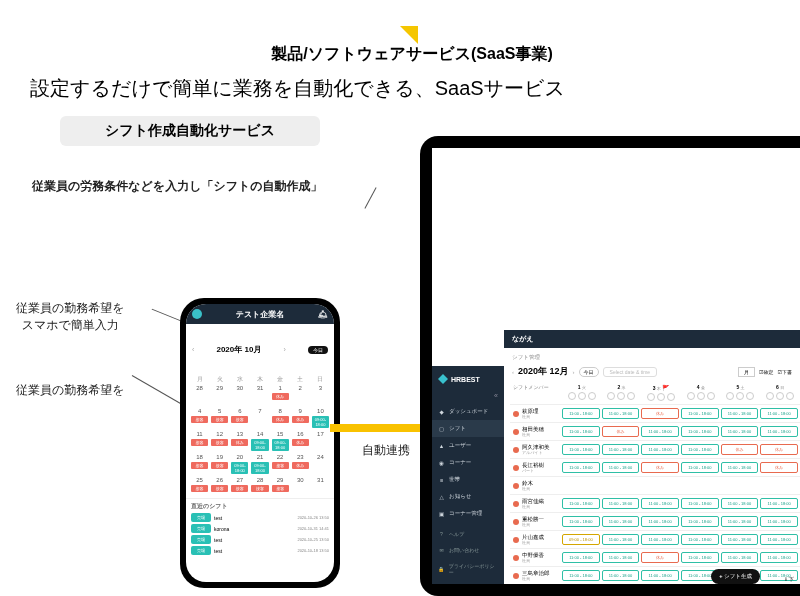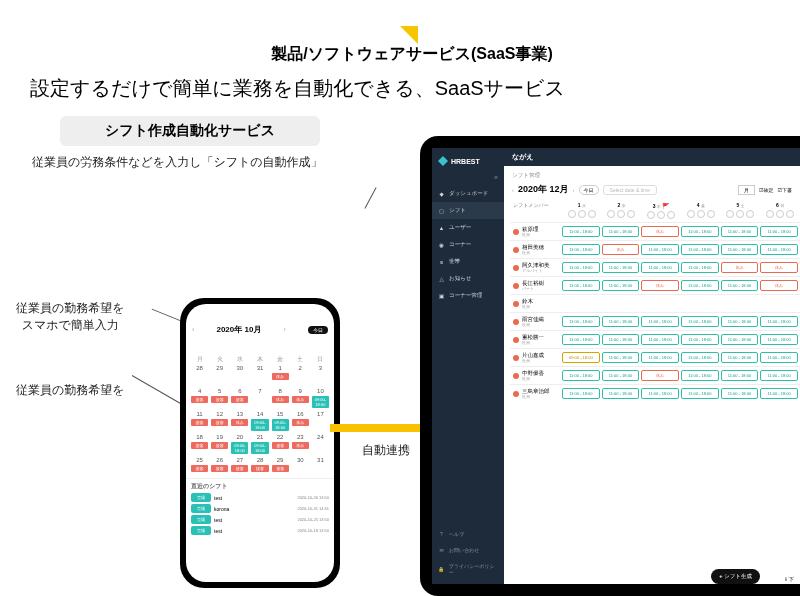--- a/index.html
+++ b/index.html
@@ -41,21 +41,21 @@
 .p-row .tag{ background:#29c0b5; color:#fff; font-size:4px; padding:2px 4px; border-radius:2px; margin-right:3px; width:20px; text-align:center;}
 .p-row .nm{ font-size:5px; flex:1;}
 .p-row .ts{ font-size:4px; color:#888;}
 
 
 .arrow { position:absolute; left:330px; top:424px; width:130px; height:8px; background:#f9c200;}
 .arrow:after { content:''; position:absolute; right:-12px; top:-6px; border-left:14px solid #f9c200; border-top:10px solid transparent; border-bottom:10px solid transparent;}
 
 
 .tab { position:absolute; right:0; top:136px; width:380px; height:460px; background:#000; border-radius:18px 0 0 18px; padding:12px 0 12px 12px; overflow:hidden;}
-.tab-scr { width:100%; height:100%; background:#fff; display:flex; font-size:6px; }
+.tab-scr { width:100%; height:100%; background:#fff; display:flex; font-size:6px;align-items:flex-end; }
 .side { width:72px; background:#1d2b3a; color:#cfd6dd; display:flex; flex-direction:column; }
 .side .brand{ display:flex; align-items:center; padding:8px 6px; font-size:7px; font-weight:700; color:#fff;}
 .side .brand svg{margin-right:3px;}
 .side .coll{ text-align:right; padding:0 6px 4px; color:#889; font-size:7px;}
 .side ul{list-style:none;}
 .side li{ display:flex; align-items:center; padding:5px 6px; font-size:5.5px; gap:4px;}
 .side li.on{ background:#2a3a4a;}
 .side .ic{ width:7px; display:inline-block; text-align:center;}
 .side .foot{ margin-top:auto; padding:4px 0;}
 .side .foot li{ font-size:5px; color:#899;}
@@ -100,34 +100,39 @@
 <body>
 
 <div class="hdr">
   <div class="tri"></div>
   <h1>製品/ソフトウェアサービス(SaaS事業)</h1>
 </div>
 <div class="sub">設定するだけで簡単に業務を自動化できる、SaaSサービス</div>
 
 <div class="svc">シフト作成自動化サービス</div>
 
-<div class="anno" style="left:32px; top:154px;">従業員の労務条件などを入力し「シフトの自動作成」</div>
+<div class="anno" style="left:32px; top:178px;font-weight:bold;">従業員の労務条件などを入力し「シフトの自動作成」</div>
 <div class="line" style="left:370px; top:186px; width:1px; height:24px; transform:rotate(28deg);"></div>
 
 <div class="anno" style="left:16px; top:300px; text-align:center; white-space:pre-line;">従業員の勤務希望を
 スマホで簡単入力</div>
 <div class="line" style="left:150px; top:318px; width:50px; height:1px; transform:rotate(22deg);"></div>
 
 <div class="anno" style="left:16px; top:382px;">従業員の勤務希望を</div>
 <div class="line" style="left:128px; top:390px; width:60px; height:1px; transform:rotate(30deg);"></div>
 
 <div class="anno" style="left:362px; top:442px;">自動連携</div>
 
 <div class="phone">
   <div class="phone-scr">
+    <div class="p-top">
+      <span class="logo-dot"></span>
+      <span>テスト企業名</span>
+      <span class="bell">🛎</span>
+    </div>
     <div class="p-month">
       <span class="nav">‹</span>
       <span class="mm">2020年 10月</span>
       <span class="nav">›</span>
       <span class="btn">今日</span>
     </div>
     <div class="p-cal">
       <div class="p-dow" id="p-dow">
           <div>月</div>
           <div>火</div>

